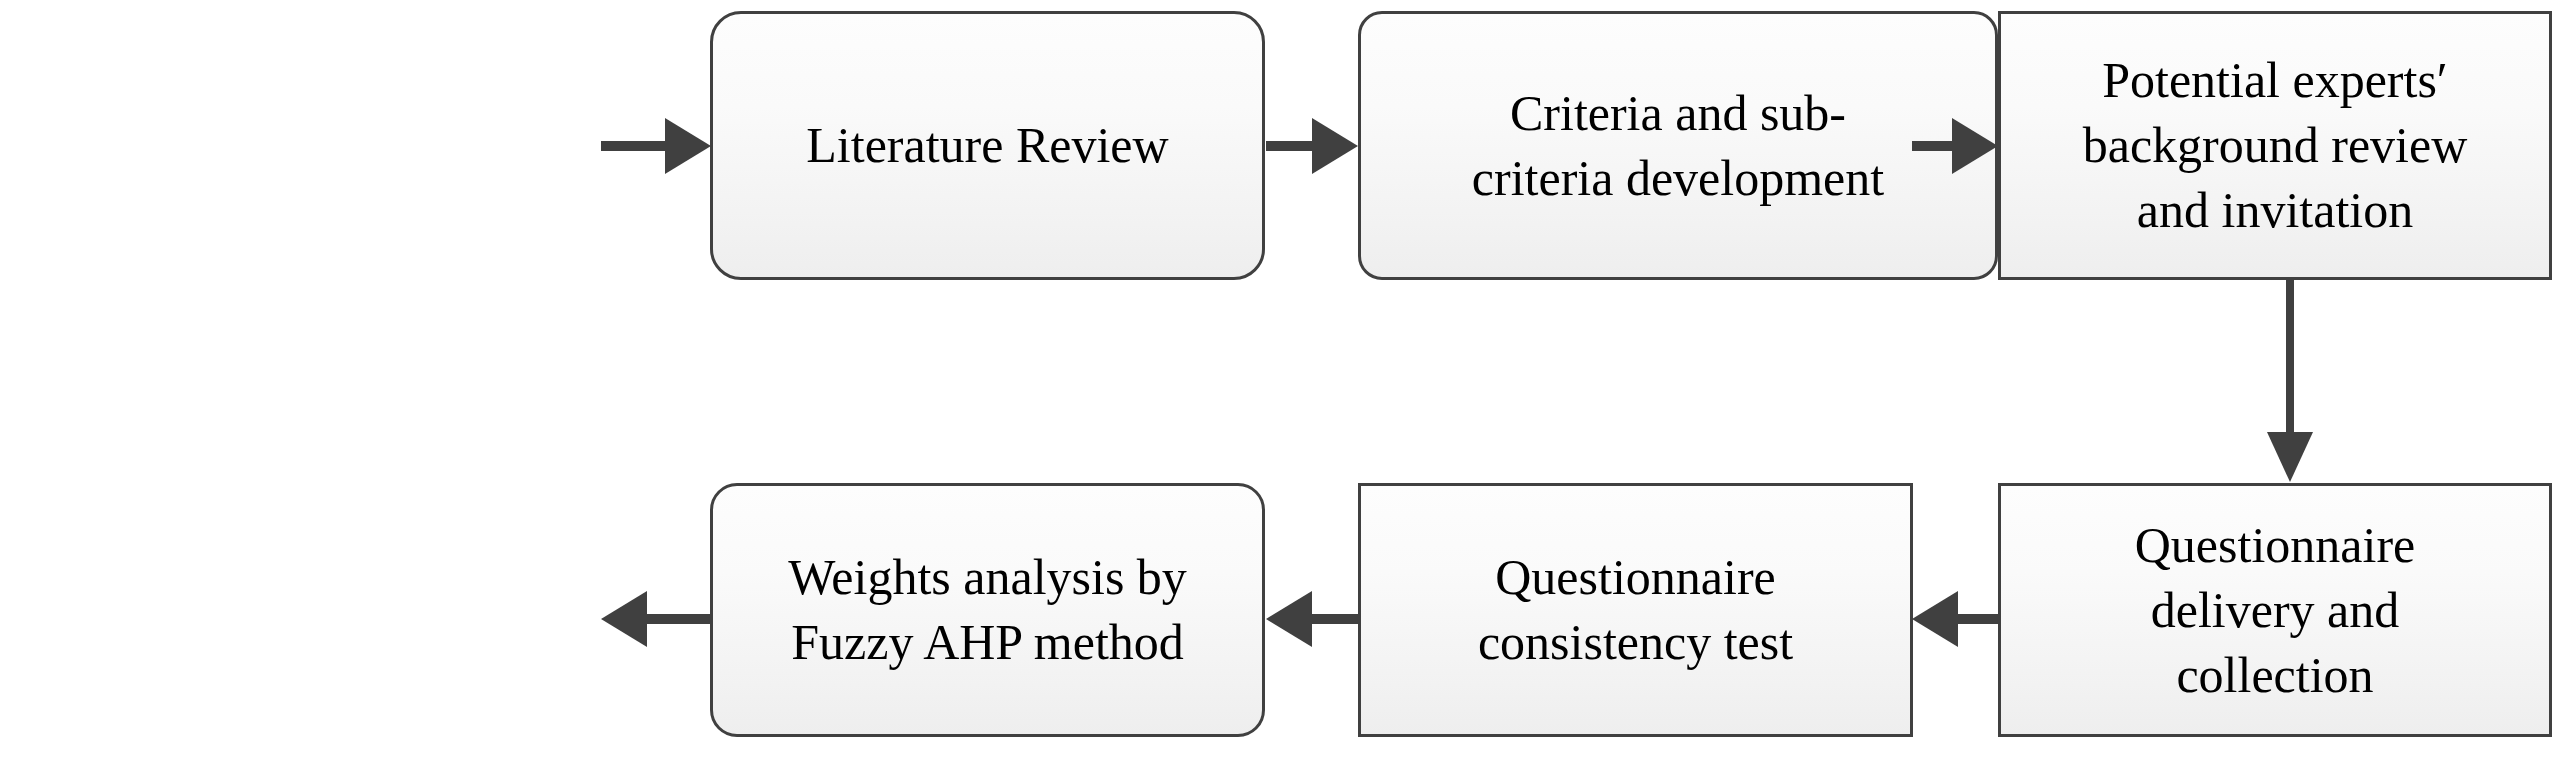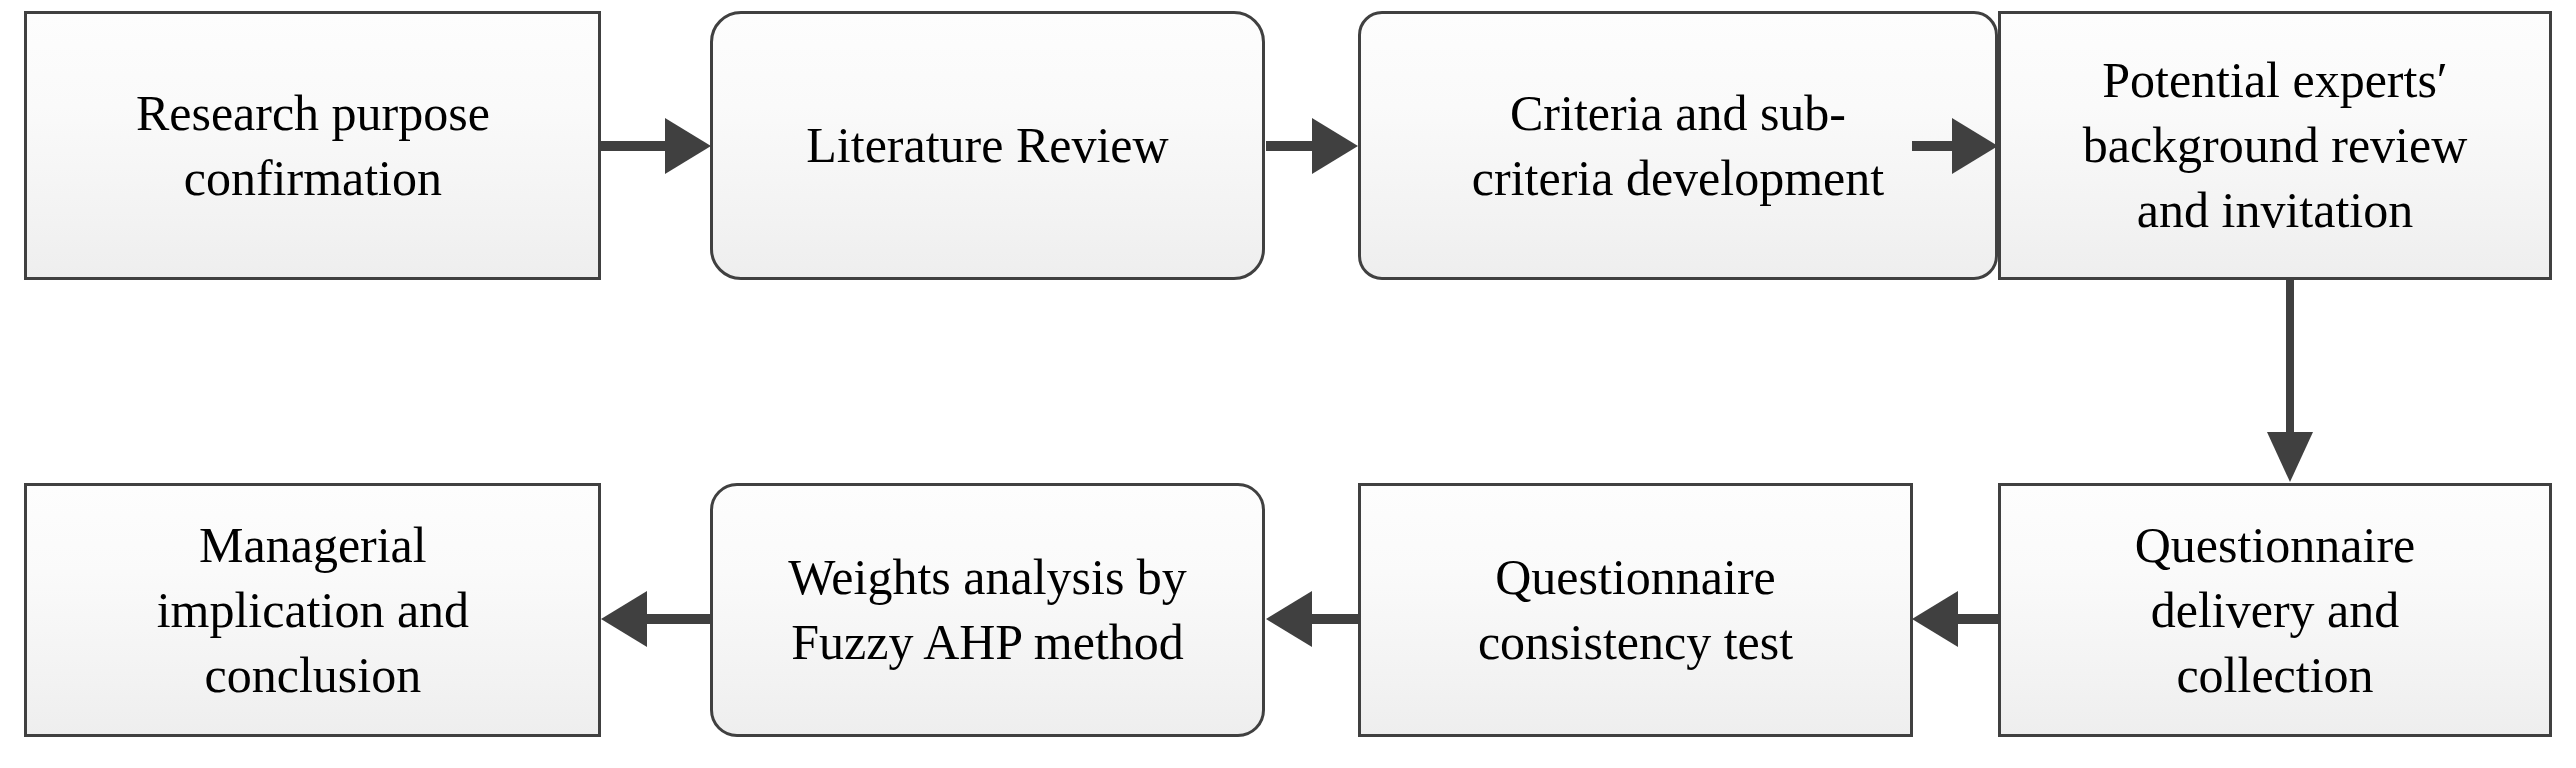--- a/index.html
+++ b/index.html
@@ -97,45 +97,36 @@
     border-left: 23px solid transparent;
     border-right: 23px solid transparent;
     border-top: 50px solid #404040;
   }
 </style>
 </head>
 <body>
 
 <div id="canvas">
 
-  <div class="node" style="left:24.4px; top:11.4px; width:577px; height:269px;">
-    <span class="node-label">Research purpose
-confirmation</span>
-  </div>
 
   <div class="node" style="left:710px; top:11.4px; width:555px; height:269px;border-radius:31px;">
     <span class="node-label">Literature Review</span>
   </div>
 
   <div class="node" style="left:1358px; top:11.4px; width:640px; height:269px;border-radius:24px;">
     <span class="node-label">Criteria and sub-
 criteria development</span>
   </div>
 
   <div class="node" style="left:1998px; top:11.4px; width:554px; height:269px;">
     <span class="node-label">Potential experts′
 background review
 and invitation</span>
   </div>
 
-  <div class="node" style="left:24.4px; top:483px; width:577px; height:254px;">
-    <span class="node-label">Managerial
-implication and
-conclusion</span>
-  </div>
 
   <div class="node" style="left:710px; top:483px; width:555px; height:254px;border-radius:27px;">
     <span class="node-label">Weights analysis by
 Fuzzy AHP method</span>
   </div>
 
   <div class="node" style="left:1358px; top:483px; width:555px; height:254px;">
     <span class="node-label">Questionnaire
 consistency test</span>
   </div>

